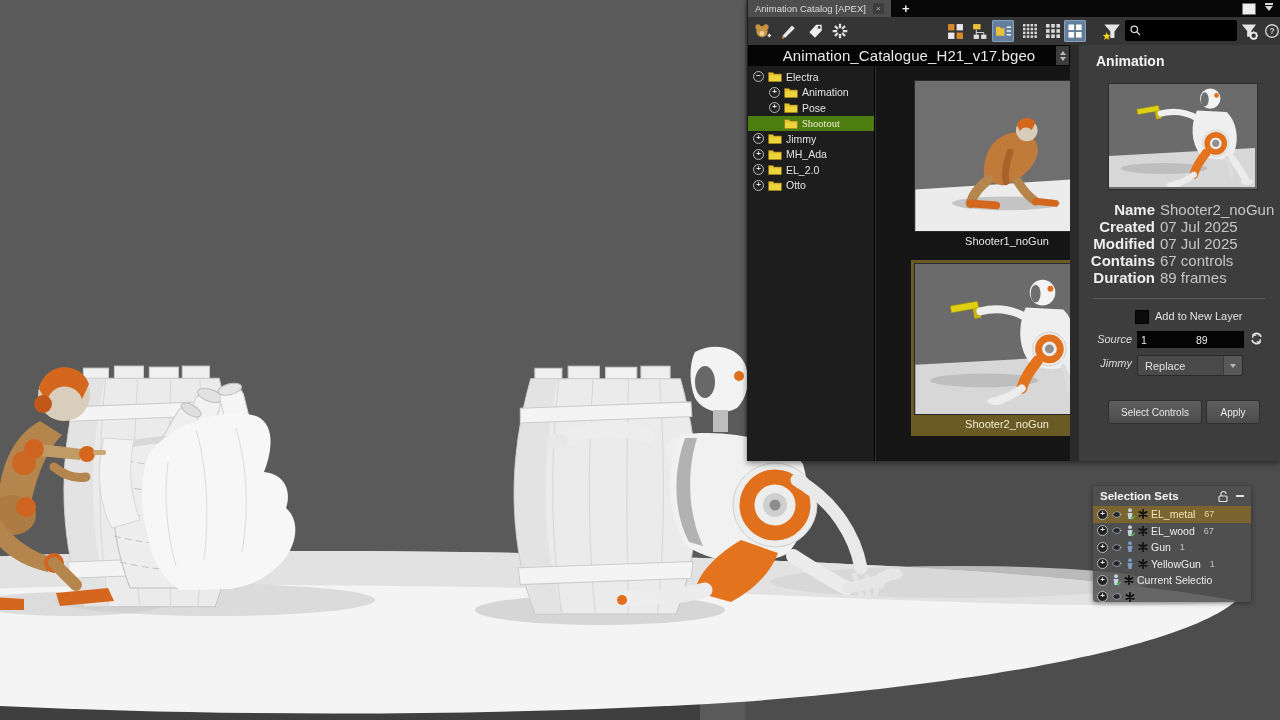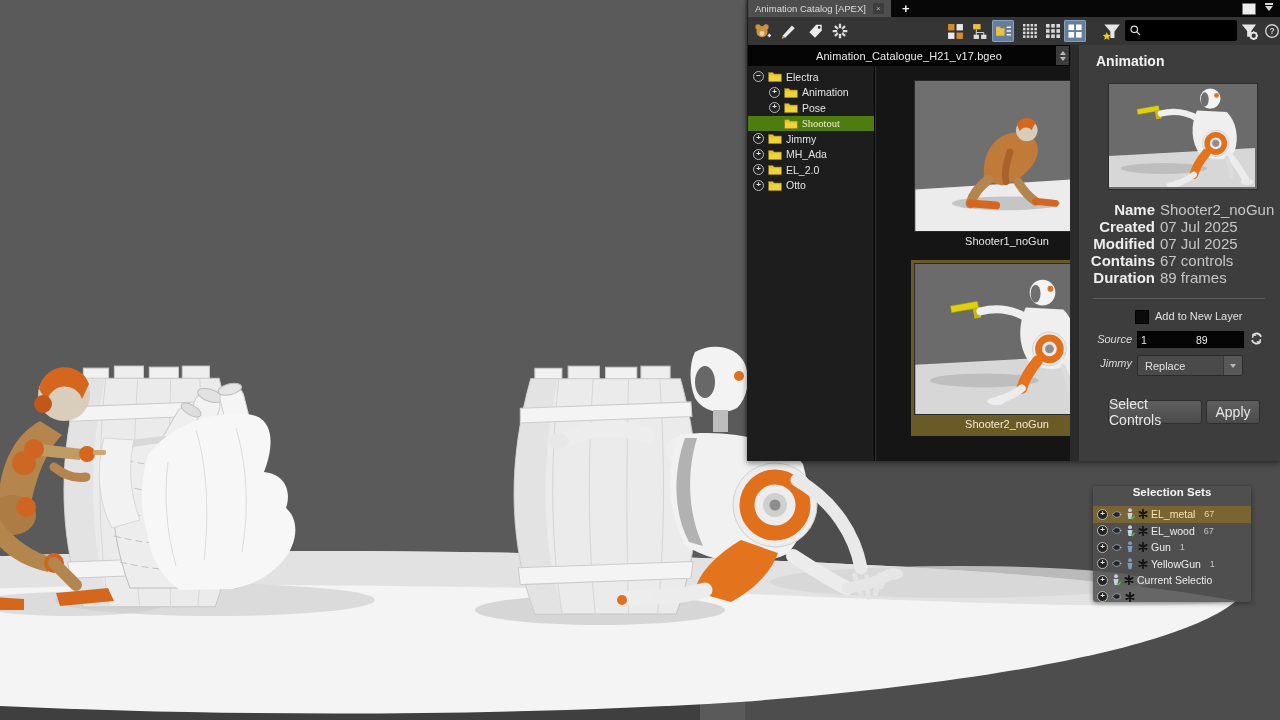--- a/index.html
+++ b/index.html
@@ -32,21 +32,21 @@
     justify-content:center;border-radius:2px;}
   .tbtn.sel{background:#647e9c;box-shadow:inset 0 0 0 1px #85a0bd;}
   .searchbox{position:absolute;left:377px;top:3px;width:112px;height:21px;background:#000;
     border-radius:2px;display:flex;align-items:center;}
   .searchbox input{background:transparent;border:0;outline:none;color:#e8e8e8;font-size:11px;
     width:88px;font-family:inherit;}
 
   
   .path-combo{position:absolute;left:0;top:45px;width:322px;height:21px;background:#050505;
     display:flex;align-items:center;justify-content:center;}
-  .path-combo .txt{color:#e9e9e9;font-size:11px;letter-spacing:.1px;}
+  .path-combo .txt{color:#e9e9e9;font-size:15px;letter-spacing:.1px;}
   .combo-spin{position:absolute;right:1px;top:1px;width:13px;height:19px;background:#3c3c3c;
     display:flex;flex-direction:column;align-items:center;justify-content:center;gap:2px;}
   .tri-up{width:0;height:0;border-left:3.5px solid transparent;border-right:3.5px solid transparent;border-bottom:4px solid #b9b9b9;}
   .tri-dn{width:0;height:0;border-left:3.5px solid transparent;border-right:3.5px solid transparent;border-top:4px solid #b9b9b9;}
 
   
   .tree{position:absolute;left:0;top:66px;width:127px;height:395px;background:#1d1d1d;
     border-right:1px solid #000;padding-top:3px;box-sizing:border-box;}
   .trow{height:15.5px;display:flex;align-items:center;gap:4px;color:#e2e2e2;font-size:10.5px;}
   .trow .lbl{white-space:nowrap;}
@@ -85,29 +85,29 @@
   .inline-lab{position:absolute;top:2px;color:#dcdcdc;font-size:11px;text-align:right;width:53px;left:0;font-style:italic;}
   .nfield{position:absolute;top:0;height:15px;background:#050505;border:1px solid #000;color:#e8e8e8;
     font-size:10.5px;padding:0 3px;font-family:inherit;outline:none;}
   .mode-row{position:absolute;left:0;top:310px;width:202px;height:20px;}
   .dropdown{position:absolute;left:58px;top:0;width:104px;height:19px;background:#4a4a4a;
     border:1px solid #2a2a2a;border-radius:2px;display:flex;align-items:center;}
   .dropdown .dv{color:#e2e2e2;font-size:11px;padding-left:7px;flex:1;}
   .dd-arrow{width:18px;height:100%;background:#585858;border-left:1px solid #3a3a3a;
     display:flex;align-items:center;justify-content:center;border-radius:0 2px 2px 0;}
   .btn{position:absolute;top:355px;height:22px;background:linear-gradient(#5f5f5f,#4b4b4b);
-    border:1px solid #2e2e2e;border-radius:3px;color:#e8e8e8;font-size:14px;
+    border:1px solid #2e2e2e;border-radius:3px;color:#e8e8e8;font-size:10px;
     display:flex;align-items:center;justify-content:center;font-family:inherit;}
   .refresh{position:absolute;left:170px;top:0;width:15px;height:15px;}
 
   
   .selsets{position:absolute;left:1093px;top:486px;width:158px;height:116px;
     background:rgba(80,80,80,.85);border-radius:3px;box-shadow:0 1px 5px rgba(0,0,0,.45);
     overflow:hidden;}
-  .ss-head{height:20px;display:flex;align-items:center;padding:0 7px;gap:8px;flex-direction:column;}
+  .ss-head{height:20px;display:flex;align-items:center;padding:0 7px;gap:8px;}
   .ss-title{color:#f4f4f4;font-size:11.5px;font-weight:bold;flex:1;}
   .ss-minus{width:8px;height:2px;background:#e0e0e0;}
   .ss-row{height:16.5px;display:flex;align-items:center;padding-left:4px;gap:3px;
     color:#ececec;font-size:10.5px;}
   .ss-row.selrow{background:rgba(124,101,47,.95);color:#f3e4b4;}
   .ss-count{margin-left:6px;color:#c4c4c4;font-size:9px;}
   .ss-row.selrow .ss-count{color:#e3d6ac;}
 </style>
 </head>
 <body>

